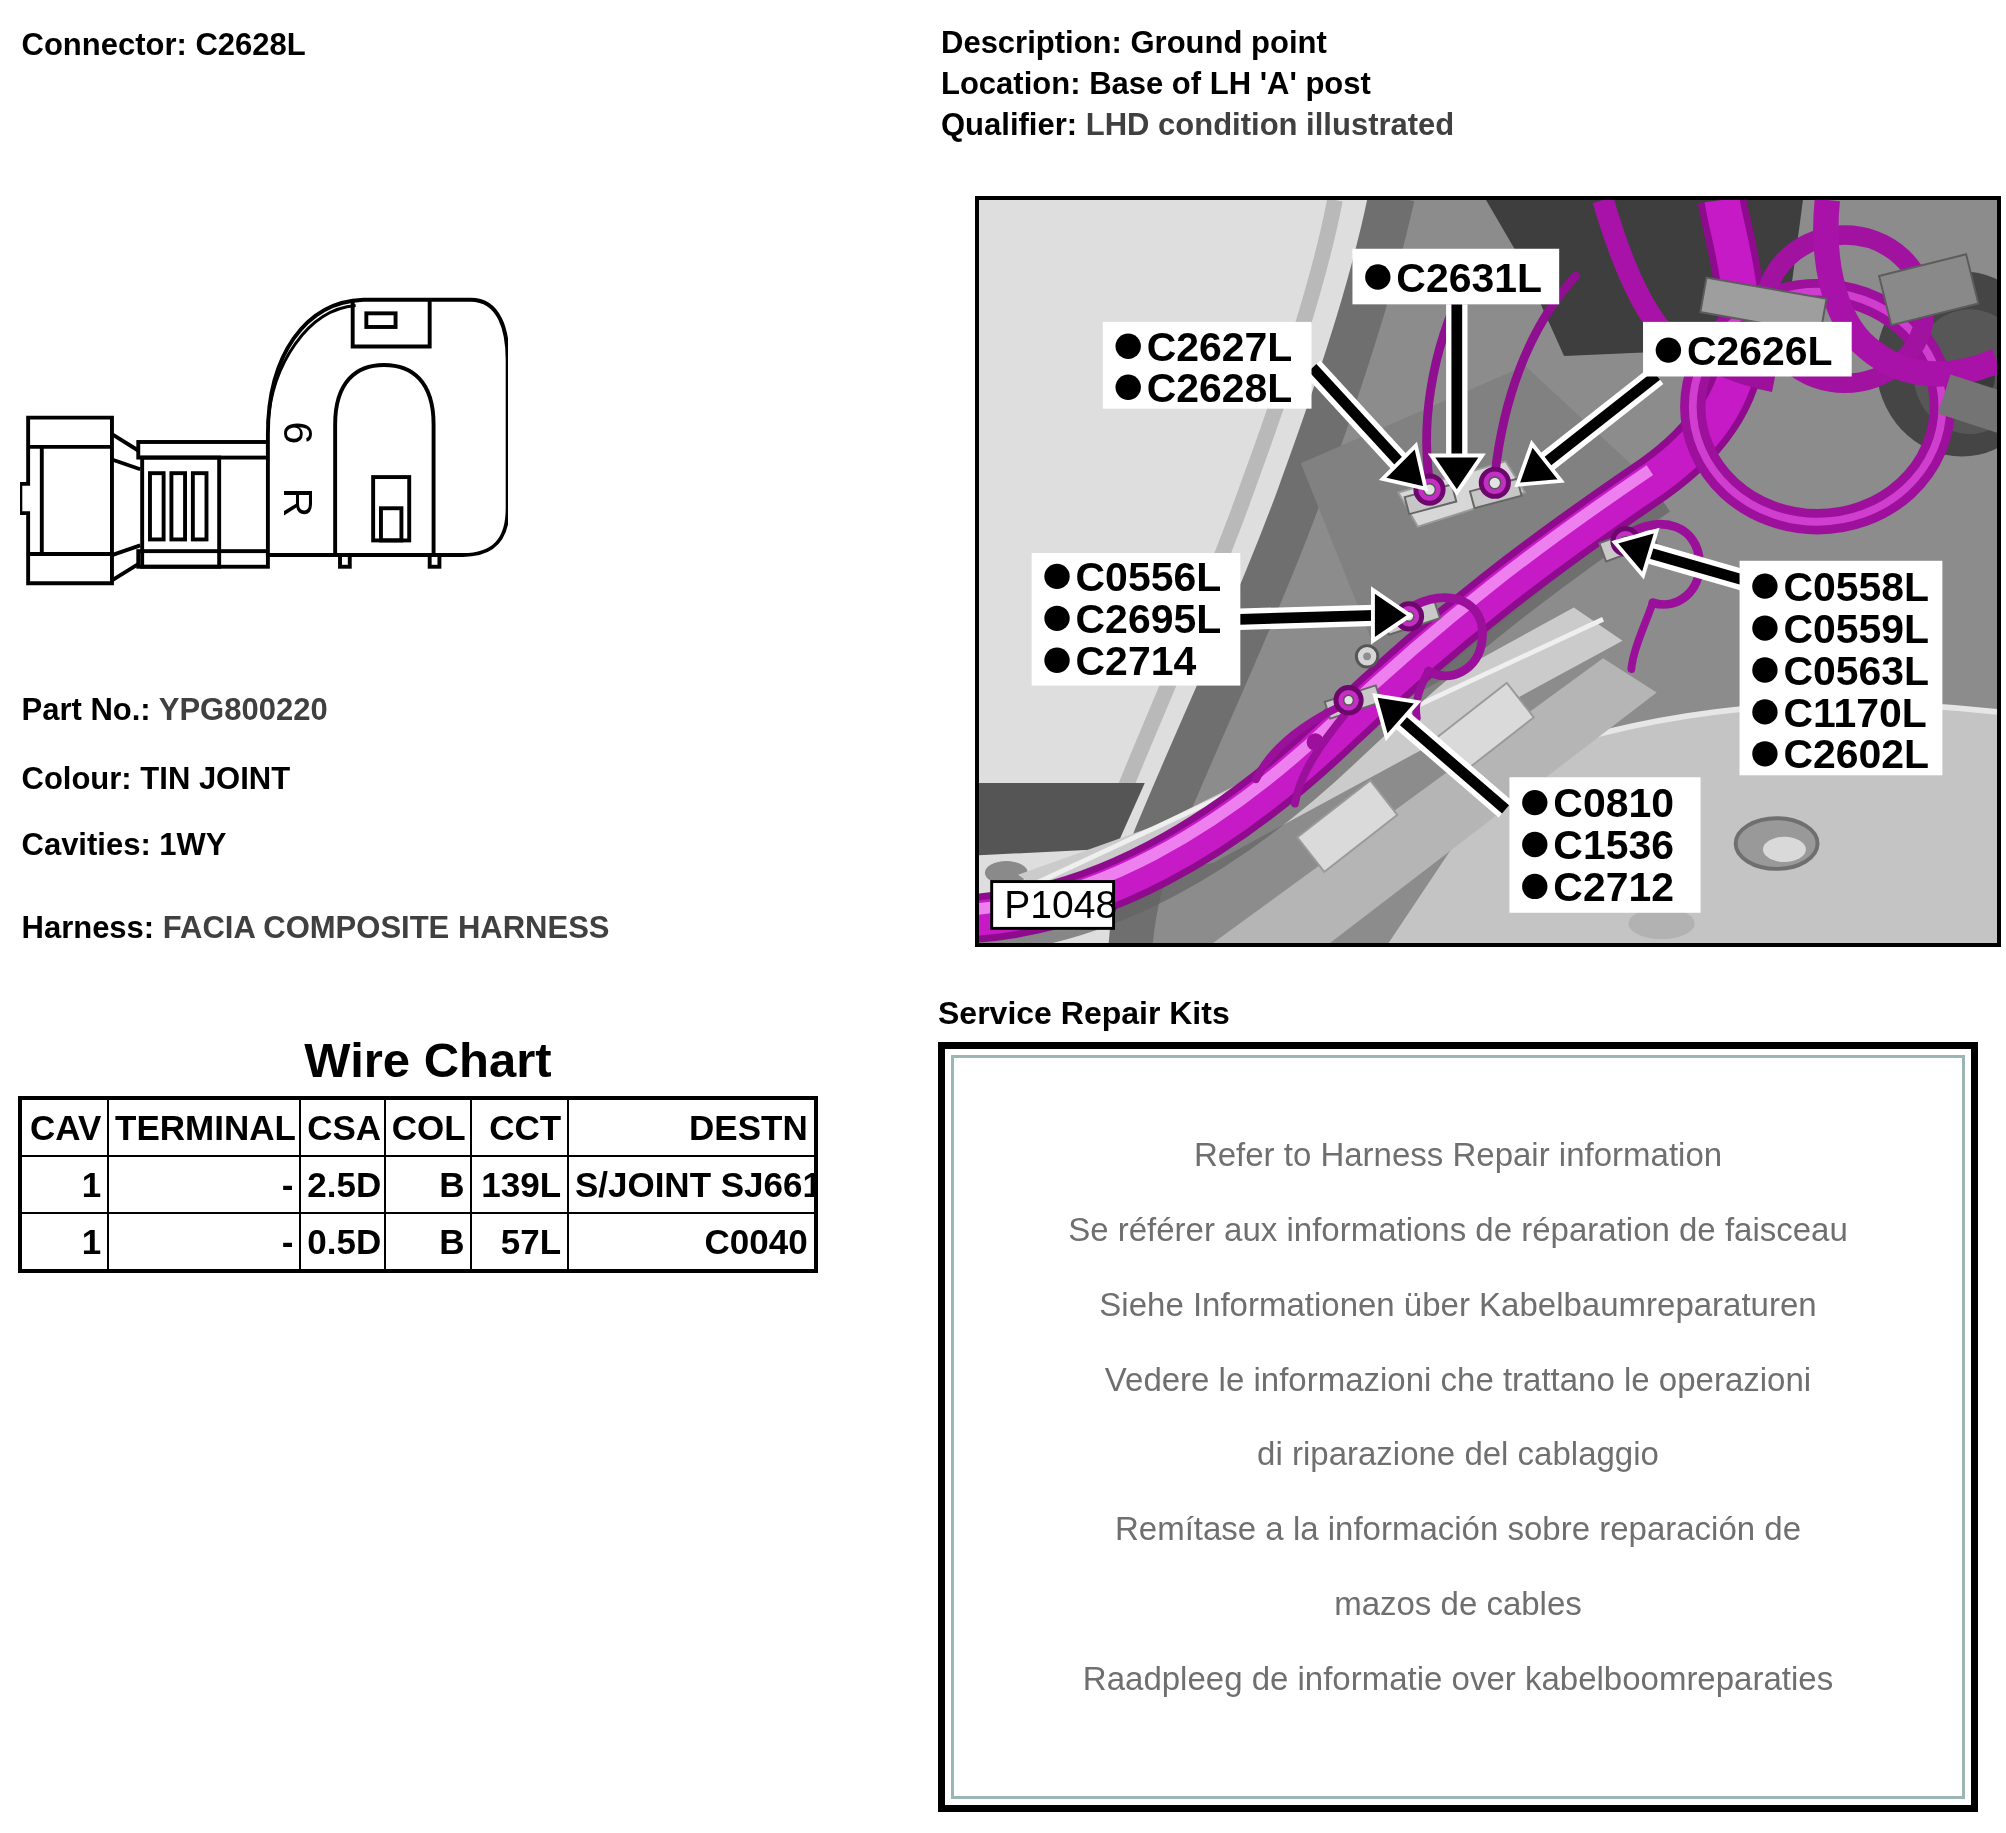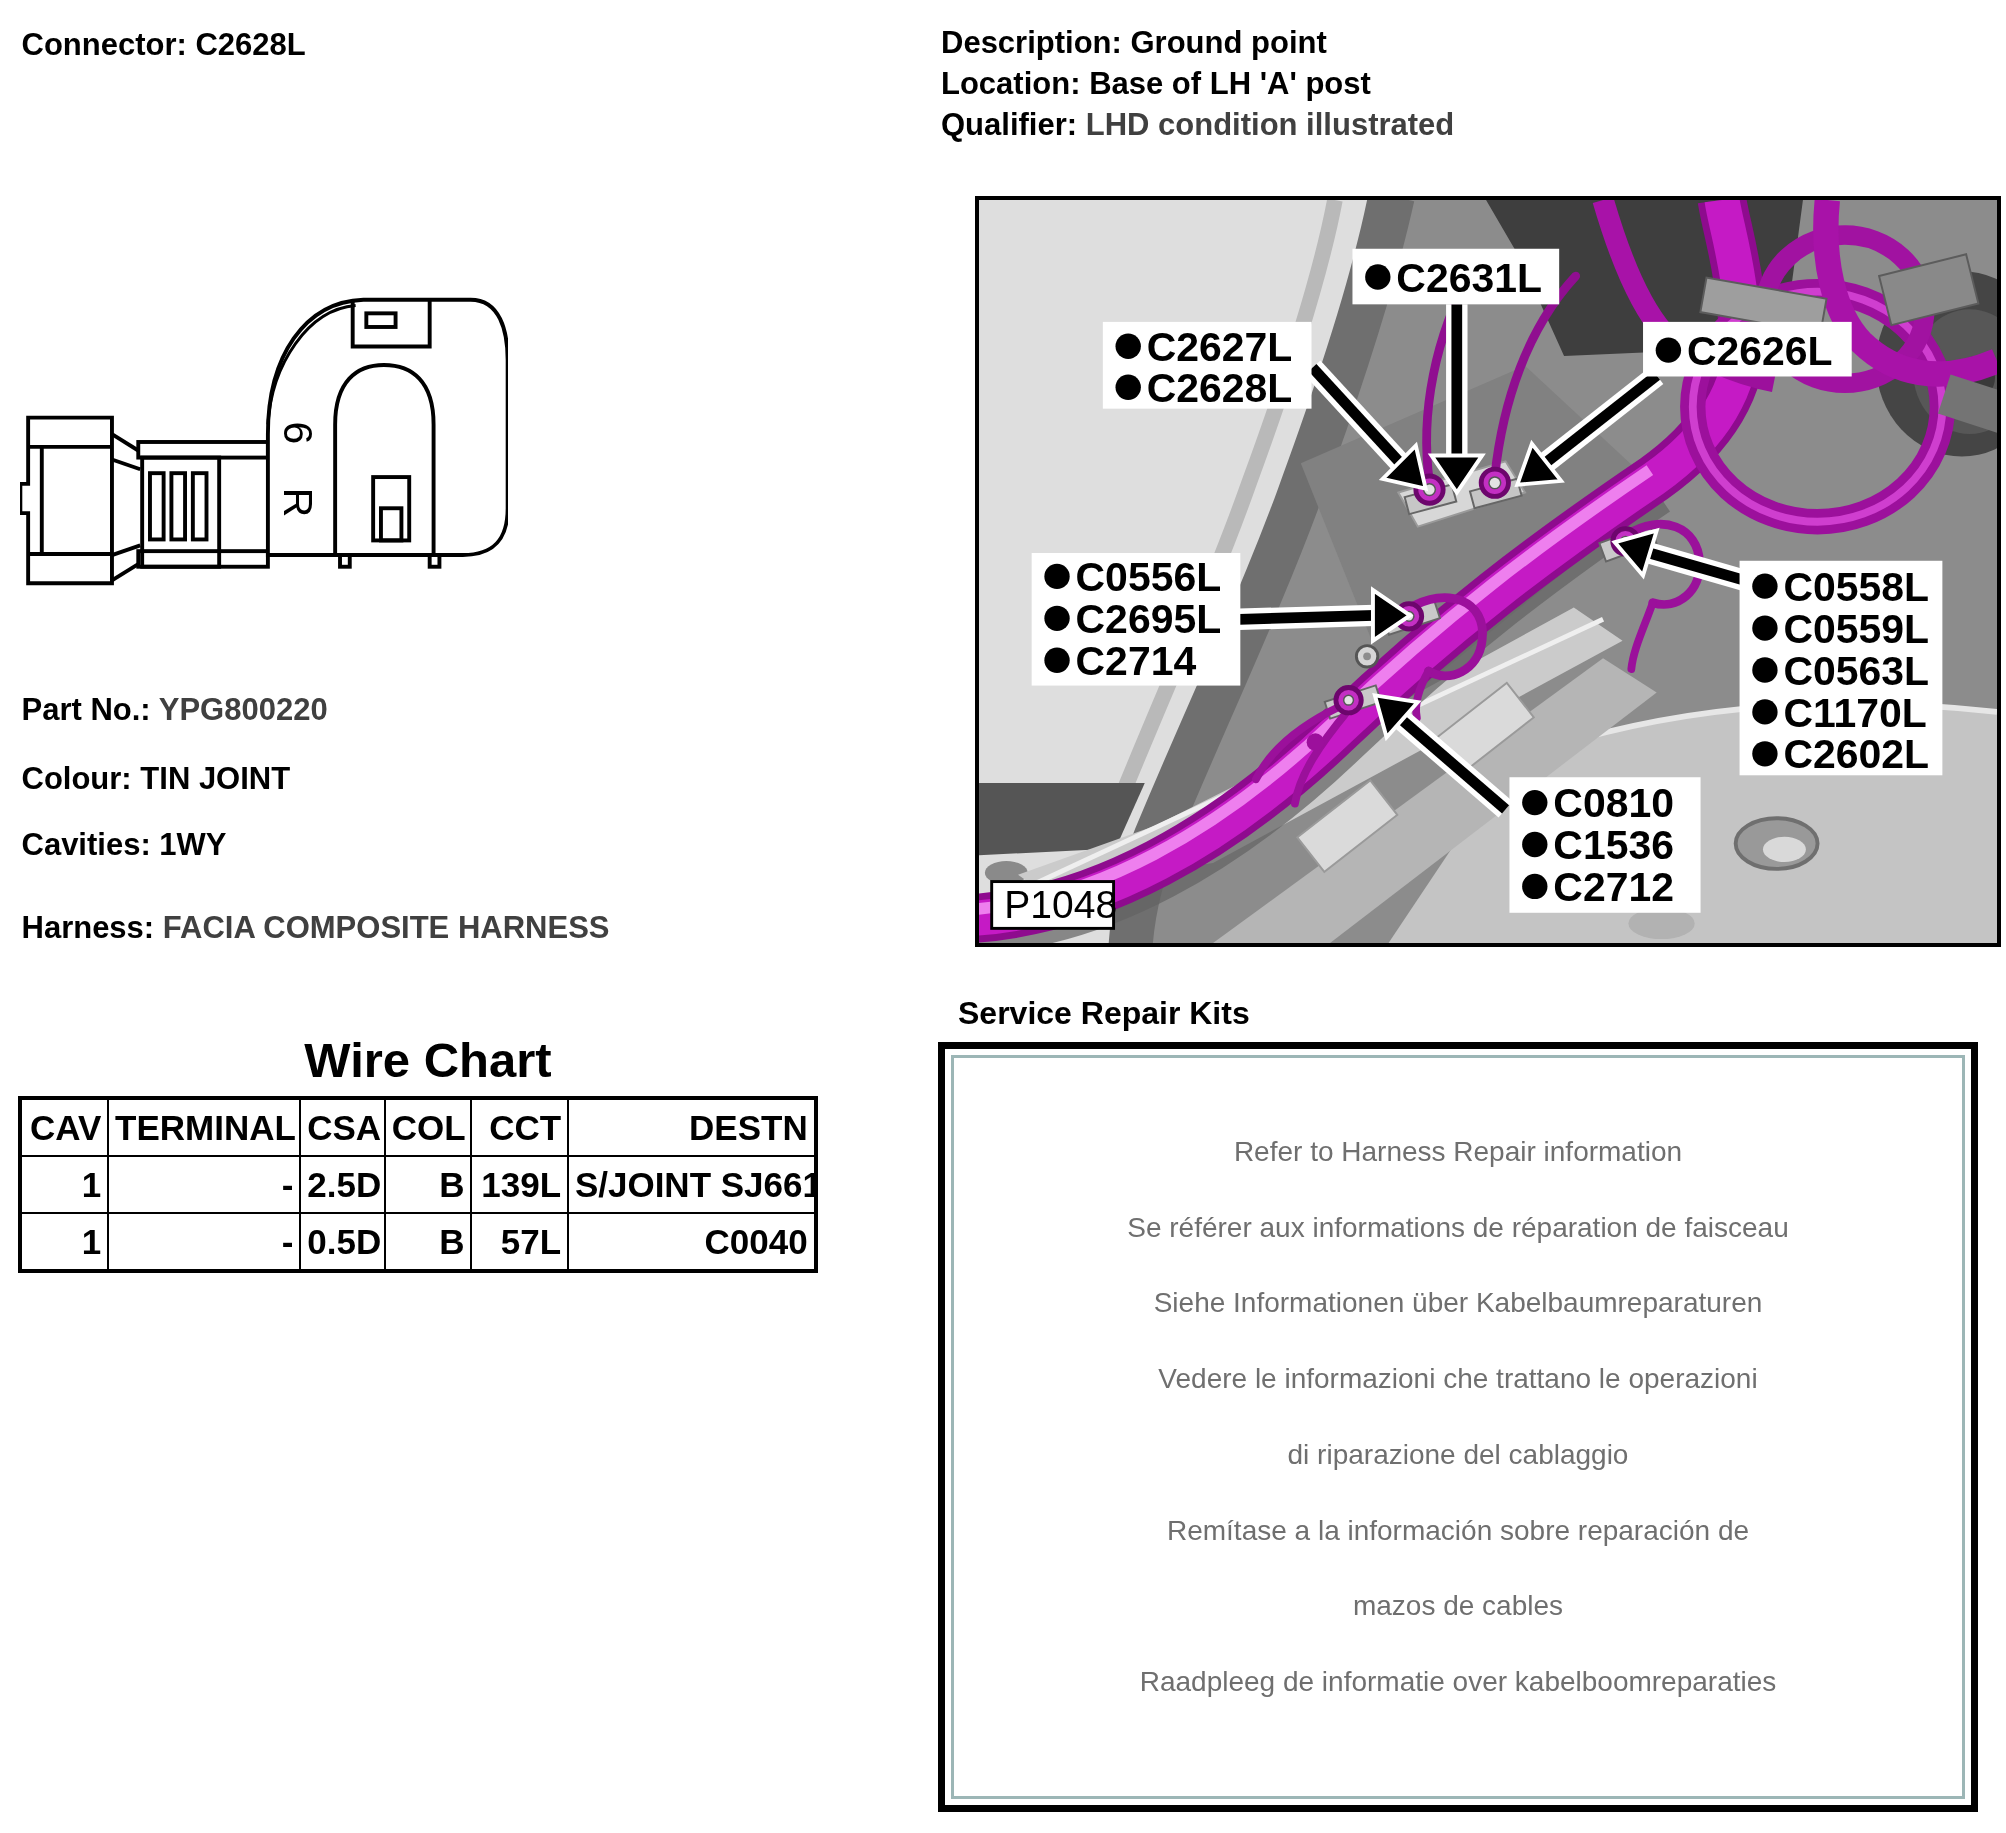--- a/index.html
+++ b/index.html
@@ -9,27 +9,27 @@
   .hline{font-weight:bold;font-size:31px;white-space:nowrap;}
   .green{color:#404040;}
   
   #wire-chart-title{left:28px;top:1032px;width:800px;text-align:center;
       font-size:49px;font-weight:bold;}
   table.wire{border-collapse:collapse;table-layout:fixed;width:800px;
       border:4.9px solid #000;}
   table.wire td,table.wire th{border:2.9px solid #000;font-size:35px;font-weight:bold;
       text-align:right;padding:2px 5.9px;height:51px;white-space:nowrap;overflow:hidden;}
   
-  #srk-title{left:938px;top:995px;font-size:32px;font-weight:bold;margin-left:20px;}
+  #srk-title{left:938px;top:995px;font-size:32px;font-weight:bold;}
   #srk-box{left:938px;top:1042px;width:1040px;height:770px;border:7.8px solid #000;
       box-sizing:border-box;background:#fff;}
   #srk-inner{position:absolute;left:5.9px;top:5.9px;right:5.9px;bottom:5.9px;
       border:3.9px solid #9cb6b6;display:flex;flex-direction:column;
       justify-content:space-between;padding:78px 14.6px 98px 14.6px;box-sizing:border-box;}
-  .srk-line{text-align:center;font-size:28px;color:#6f6f6f;white-space:nowrap;}
+  .srk-line{text-align:center;font-size:33px;color:#6f6f6f;white-space:nowrap;}
   
   #photo{left:939px;top:196px;width:1018px;height:743px;border:4.9px solid #000;
       background:#8c8c8c;margin-left:36px;}
   #photo svg{display:block;}
   
   #conn-drawing{left:19.5px;top:288px;width:488px;height:307px;}
   text.callout{font-family:"Liberation Sans",sans-serif;font-weight:bold;font-size:42px;fill:#000;}
   text.figid{font-family:"Liberation Sans",sans-serif;font-size:40px;fill:#000;}
   text.connmark{font-family:"Liberation Sans",sans-serif;font-size:42px;fill:#000;}
 </style>

